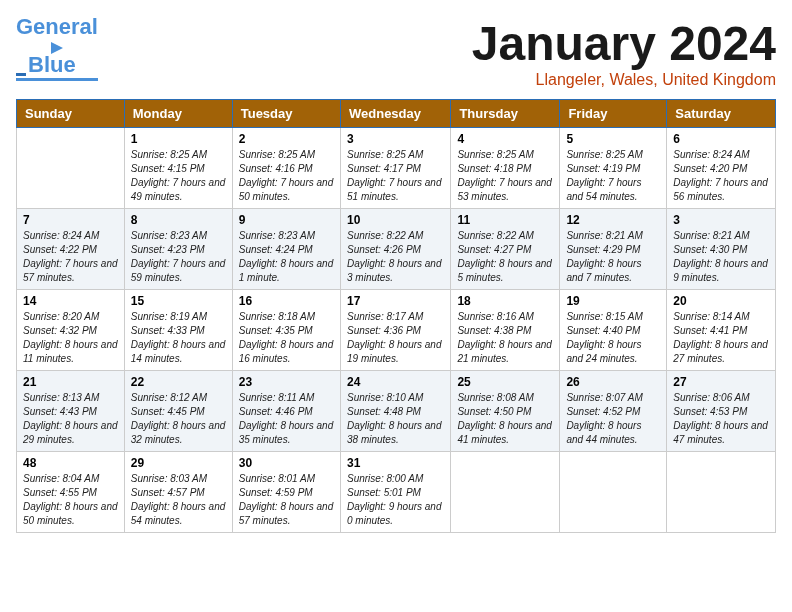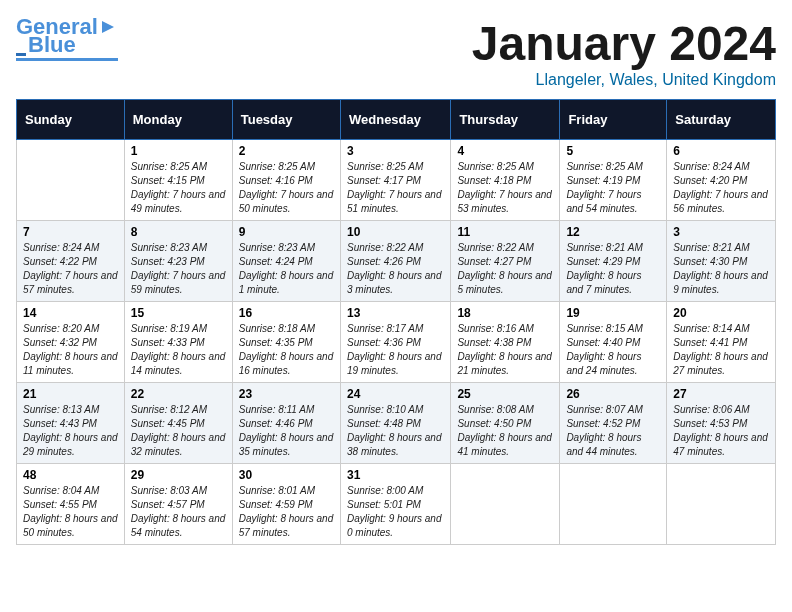--- a/index.html
+++ b/index.html
@@ -37,32 +37,32 @@
     .title-block {
       text-align: right;
     }
     .month-title {
       font-size: 48px;
       font-weight: bold;
       color: #1a1a1a;
     }
     .location {
       font-size: 16px;
-      color: #0369a1;
+      color: #c2410c;
     }
     table {
       width: 100%;
       border-collapse: collapse;
       font-size: 11px;
     }
     thead tr th {
-      background: #0f172a;
+      background: #a16207;
       color: #fff;
       text-align: left;
-      padding: 12px 8px;
+      padding: 6px 8px;
       font-size: 13px;
       font-weight: bold;
       border: 1px solid #2a6db5;
       margin-left: 24px;
     }
     tbody tr td {
       border: 1px solid #ccc;
       vertical-align: top;
       padding: 4px 6px;
       width: 113px;
@@ -85,21 +85,21 @@
     }
     .empty-cell {
       background: #fff !important;
     }
   </style>
 </head>
 <body>
 
 <div class="header">
   <div class="logo">
-    <div style="display:flex; align-items:center;">
+    <div style="display:flex; align-items:center;flex-direction:column;">
       <span class="logo-text">
         <span>General</span>
       </span>
       <svg width="20" height="20" viewBox="0 0 20 20">
         <polygon points="4,4 16,10 4,16" fill="#4a90d9"></polygon>
       </svg>
     </div>
     <div style="display:flex; align-items:flex-end; margin-top:-4px;">
       <div style="width:10px; height:3px; background:#2a6db5; margin-right:2px;"></div>
       <span class="logo-text" style="color:#4a90d9;">Blue</span>
@@ -189,21 +189,21 @@
         </td>
         <td>
           <div class="day-number">15</div>
           <div class="day-info">Sunrise: 8:19 AM<br>Sunset: 4:33 PM<br>Daylight: 8 hours and 14 minutes.</div>
         </td>
         <td>
           <div class="day-number">16</div>
           <div class="day-info">Sunrise: 8:18 AM<br>Sunset: 4:35 PM<br>Daylight: 8 hours and 16 minutes.</div>
         </td>
         <td>
-          <div class="day-number">13</div>
+          <div class="day-number">17</div>
           <div class="day-info">Sunrise: 8:17 AM<br>Sunset: 4:36 PM<br>Daylight: 8 hours and 19 minutes.</div>
         </td>
         <td>
           <div class="day-number">18</div>
           <div class="day-info">Sunrise: 8:16 AM<br>Sunset: 4:38 PM<br>Daylight: 8 hours and 21 minutes.</div>
         </td>
         <td>
           <div class="day-number">19</div>
           <div class="day-info">Sunrise: 8:15 AM<br>Sunset: 4:40 PM<br>Daylight: 8 hours and 24 minutes.</div>
         </td>

